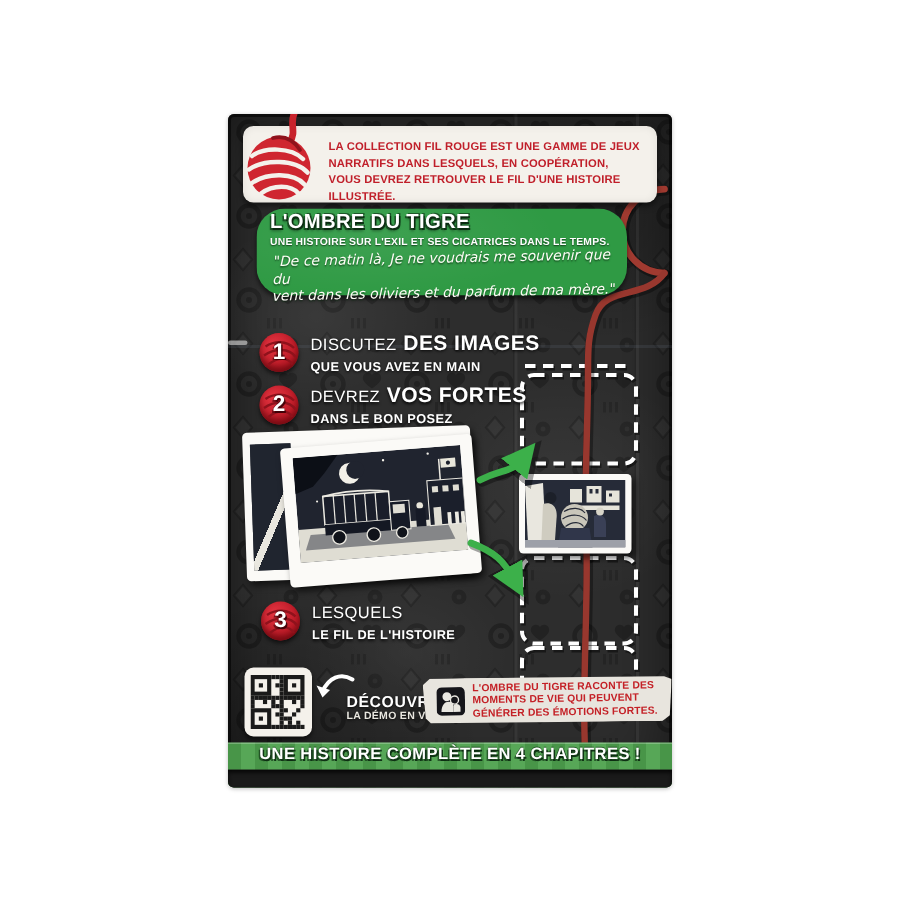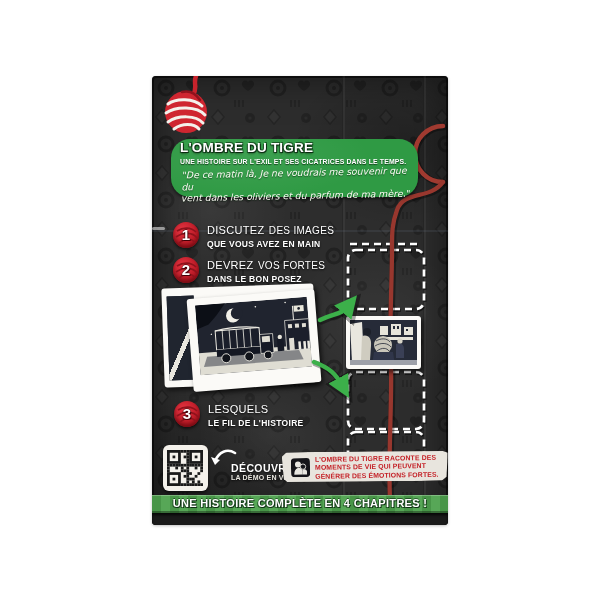--- a/index.html
+++ b/index.html
@@ -41,21 +41,21 @@
   
   .badge{position:absolute;width:26px;height:26px;border-radius:50%;
          background:radial-gradient(circle at 35% 30%, #e23340, #b51622 75%);
          box-shadow:0 2px 3px rgba(0,0,0,.6), inset 0 -3px 4px rgba(90,5,12,.7);}
   .badge svg{position:absolute;inset:0;}
   .badge span{position:absolute;inset:0;text-align:center;line-height:26px;color:#fff;font-weight:bold;font-size:15px;
               text-shadow:1px 1px 0 rgba(60,0,6,.9),-1px 1px 0 rgba(60,0,6,.6),0 -1px 0 rgba(60,0,6,.6);}
   .step-text{position:absolute;color:#fff;}
   .st-line1{white-space:nowrap;text-shadow:0 1px 2px rgba(0,0,0,.85);}
   .st-big{font-weight:normal;font-size:11px;letter-spacing:.3px;}
-  .st-suffix{font-weight:normal;font-size:10px;letter-spacing:.3px;}
+  .st-suffix{font-weight:bold;font-size:14px;letter-spacing:.3px;}
   .st-line2{font-weight:bold;font-size:8.5px;letter-spacing:.3px;margin-top:1px;text-shadow:0 1px 2px rgba(0,0,0,.85);}
 
   
   .card{position:absolute;background:#fbfaf7;border-radius:3px;box-shadow:2px 3px 5px rgba(0,0,0,.6);}
   .back-card{left:11px;top:210px;width:152px;height:99px;transform:rotate(-2deg);}
   .back-card .sliver{position:absolute;left:5px;top:8px;width:27px;height:84px;background:
         linear-gradient(115deg,#20252f 55%, #e9e7df 55%, #e9e7df 63%, #20252f 63%),#20252f;}
   .front-card{left:38px;top:218px;width:128px;height:93px;transform:rotate(-4.5deg);}
   .front-card svg{position:absolute;left:8px;top:7px;}
   .small-card{left:194px;top:240px;width:75px;height:53px;}
@@ -70,21 +70,21 @@
   .demo-l2{font-weight:bold;font-size:7px;letter-spacing:.2px;color:#e9e7e0;text-shadow:0 1px 2px rgba(0,0,0,.85);}
 
   
   .warn{position:absolute;left:130px;top:375px;width:166px;height:31px;background:#e8e5de;transform:rotate(-1deg);
         clip-path:polygon(0 14%,3% 0,97% 4%,100% 10%,99% 88%,96% 100%,3% 96%,1% 86%);
         box-shadow:0 2px 3px rgba(0,0,0,.5);}
   .warn-icon{position:absolute;left:9px;top:6px;width:19px;height:19px;}
   .warn-lines{position:absolute;left:33px;top:4px;color:#c42127;font-weight:bold;font-size:6.9px;line-height:8.4px;letter-spacing:.1px;}
 
   
-  .green-strip{position:absolute;left:0;top:419px;width:296px;height:18px;
+  .green-strip{position:absolute;left:0;top:419px;width:296px;height:30px;
        background:repeating-linear-gradient(90deg, rgba(0,0,0,.08) 0 9px, rgba(255,255,255,.05) 9px 18px),#4ea24e;
        border-top:1px solid rgba(255,255,255,.25);border-bottom:2px solid rgba(0,0,0,.35);box-sizing:border-box;}
   .green-strip div{text-align:center;line-height:15px;color:#fff;font-weight:bold;font-size:11px;letter-spacing:.3px;
        text-shadow:1px 1px 0 rgba(10,40,15,.9),-1px 1px 0 rgba(10,40,15,.6),0 -1px 0 rgba(10,40,15,.6);}
   .bottom-dark{position:absolute;left:0;top:437px;width:296px;height:12px;background:#1a1a1a;
        box-shadow:inset 0 2px 3px rgba(0,0,0,.8);}
 </style>
 </head>
 <body>
 
@@ -131,20 +131,27 @@
 
     <svg class="layer">
       <g fill="none" stroke-linecap="round">
         <path d="M291,50 A25,25 0 0 0 291,106" stroke="rgba(0,0,0,.35)" stroke-width="6.5" transform="translate(1,1)"></path>
         <path d="M291,50 A25,25 0 0 0 291,106" stroke="#a03a30" stroke-width="4.5"></path>
         <path d="M291,106 C278,124 252,114 245,134 C240,148 240,156 240,172 C240,210 237,250 239,290 C240,330 236,380 238,424" stroke="rgba(0,0,0,.35)" stroke-width="6.5" transform="translate(1,1)"></path>
         <path d="M291,106 C278,124 252,114 245,134 C240,148 240,156 240,172 C240,210 237,250 239,290 C240,330 236,380 238,424" stroke="#98372e" stroke-width="4.3"></path>
       </g>
     </svg>
 
+    <div class="banner">
+      <div class="banner-lines">
+        <div>LA COLLECTION FIL ROUGE EST UNE GAMME DE JEUX</div>
+        <div>NARRATIFS DANS LESQUELS, EN COOPÉRATION,</div>
+        <div>VOUS DEVREZ RETROUVER LE FIL D'UNE HISTOIRE ILLUSTRÉE.</div>
+      </div>
+    </div>
     <div class="yarnwrap">
       <svg width="70" height="64">
         <path d="M44,0 C41,7 46,12 41,19" fill="none" stroke="#c8232c" stroke-width="4.5" stroke-linecap="round"></path>
         <circle cx="34" cy="36" r="21" fill="#cf2630"></circle>
         <g fill="none" stroke="#f4f1eb" stroke-width="3" stroke-linecap="round">
           <path d="M16,28 C24,22 42,22 50,30"></path>
           <path d="M14,37 C24,30 45,30 53,39"></path>
           <path d="M16,46 C26,39 44,39 51,47"></path>
           <path d="M22,53 C30,47 42,47 47,53"></path>
         </g>

